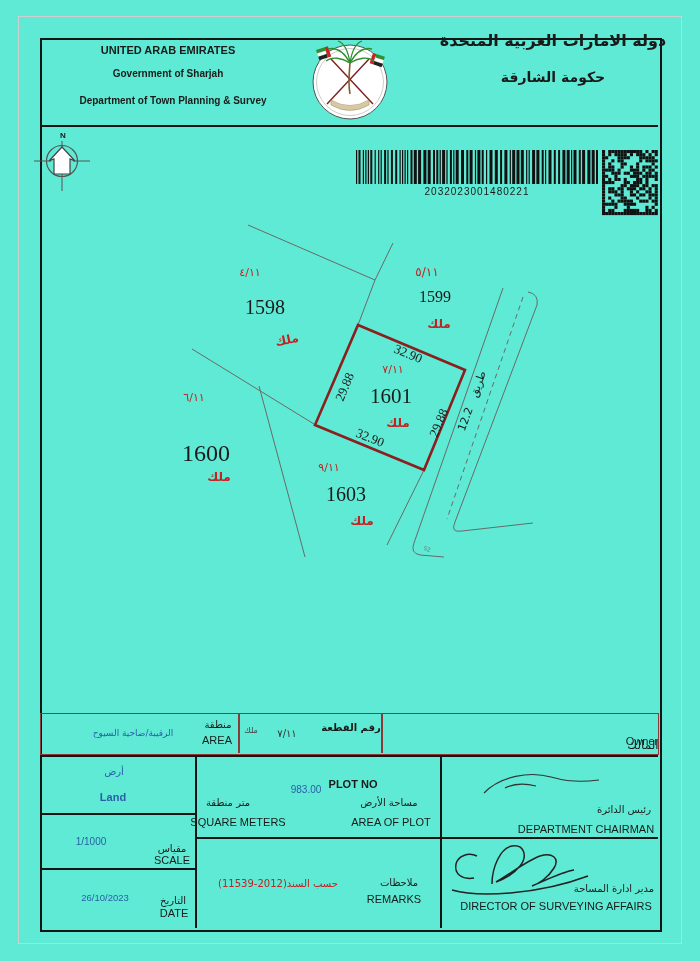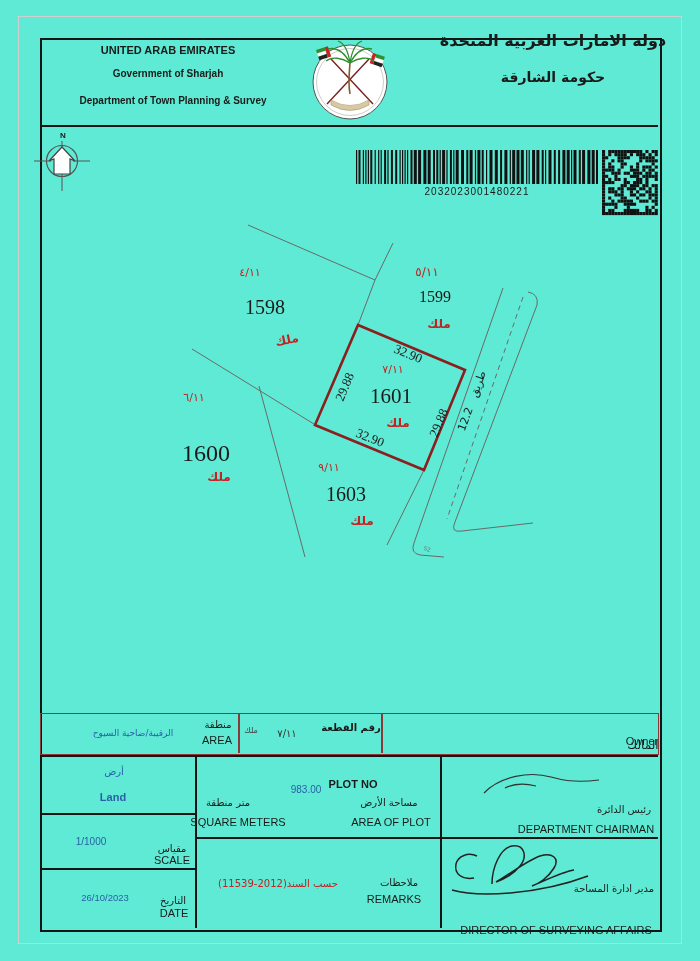--- a/index.html
+++ b/index.html
@@ -455,15 +455,15 @@
   <div class="abs ctr ar" dir="rtl" style="left:389px;top:802px;font-size:10px;">مساحة الأرض</div>
   <div class="abs ctr en" style="left:391px;top:822px;font-size:11px;">AREA OF PLOT</div>
 
   <div class="abs ctr ar red" dir="rtl" style="left:278px;top:883px;font-size:10px;">حسب السند(2012-11539)</div>
   <div class="abs ctr ar" dir="rtl" style="left:399px;top:882px;font-size:10px;">ملاحظات</div>
   <div class="abs ctr en" style="left:394px;top:899px;font-size:11px;">REMARKS</div>
 
   <div class="abs ctr ar" dir="rtl" style="left:624px;top:809px;font-size:10px;">رئيس الدائرة</div>
   <div class="abs ctr en" style="left:586px;top:829px;font-size:11px;">DEPARTMENT CHAIRMAN</div>
   <div class="abs ctr ar" dir="rtl" style="left:614px;top:888px;font-size:10px;">مدير ادارة المساحة</div>
-  <div class="abs ctr en" style="left:556px;top:906px;font-size:11px;margin-top:24px;">DIRECTOR OF SURVEYING AFFAIRS</div>
+  <div class="abs ctr en" style="left:556px;top:906px;font-size:11px;">DIRECTOR OF SURVEYING AFFAIRS</div>
 
 </div>
 
 </body></html>

